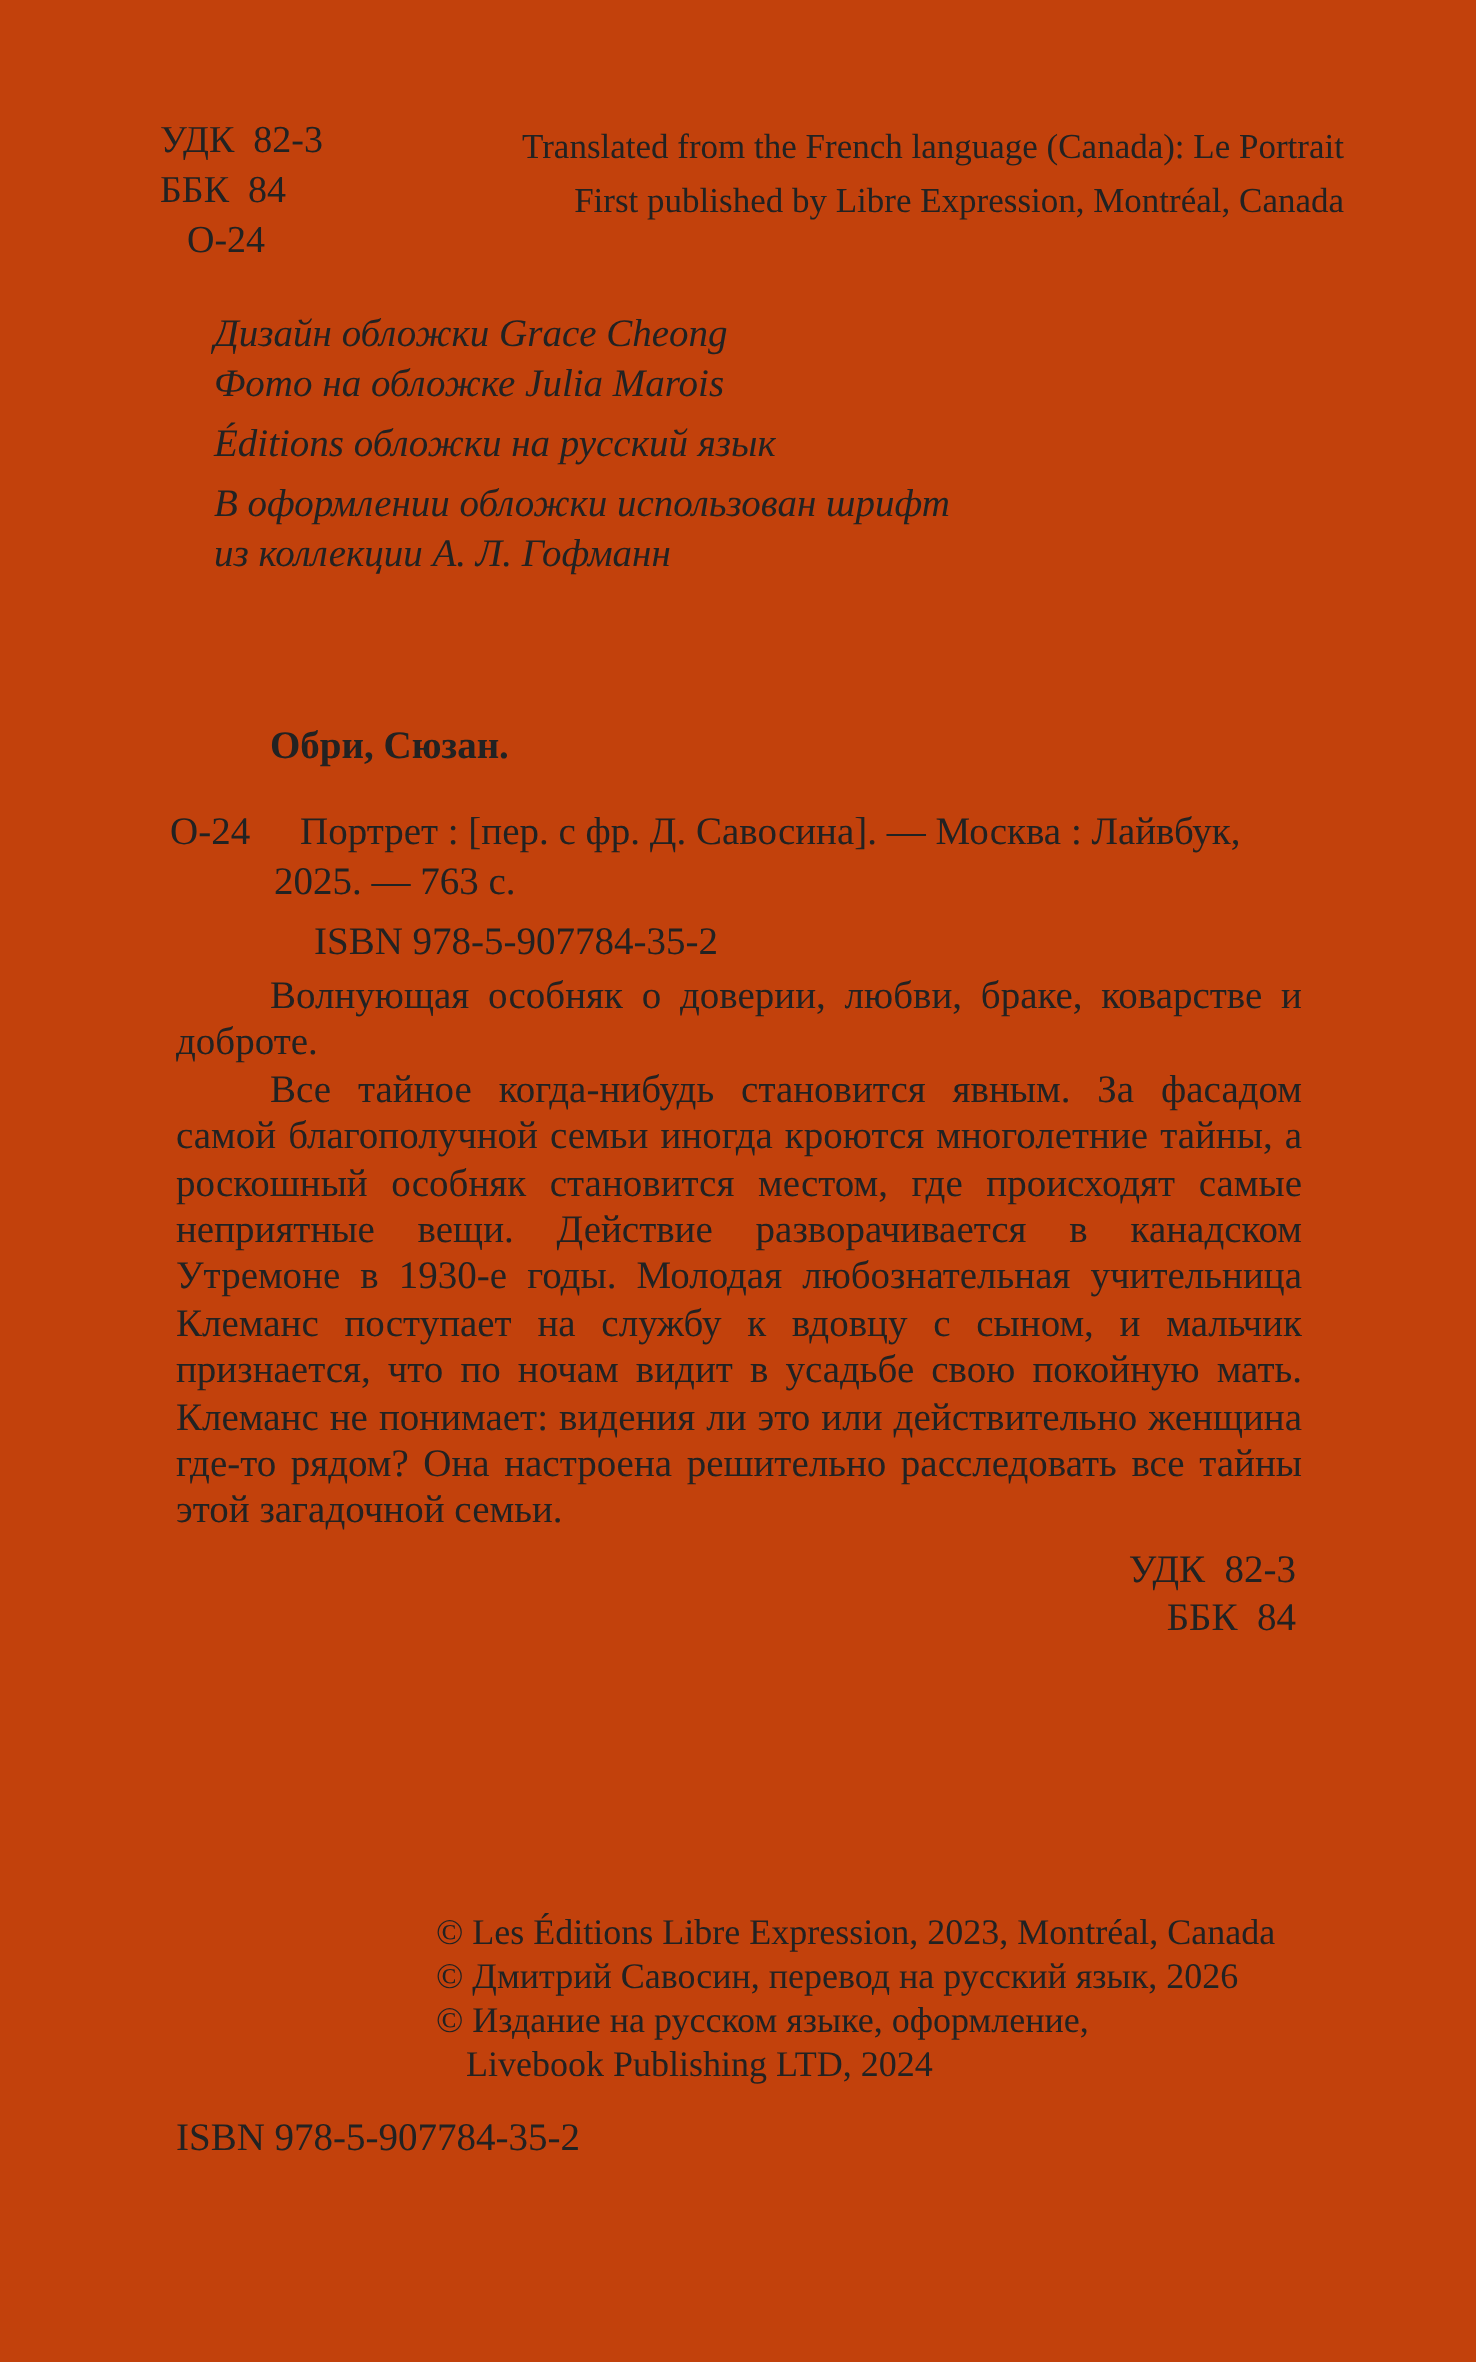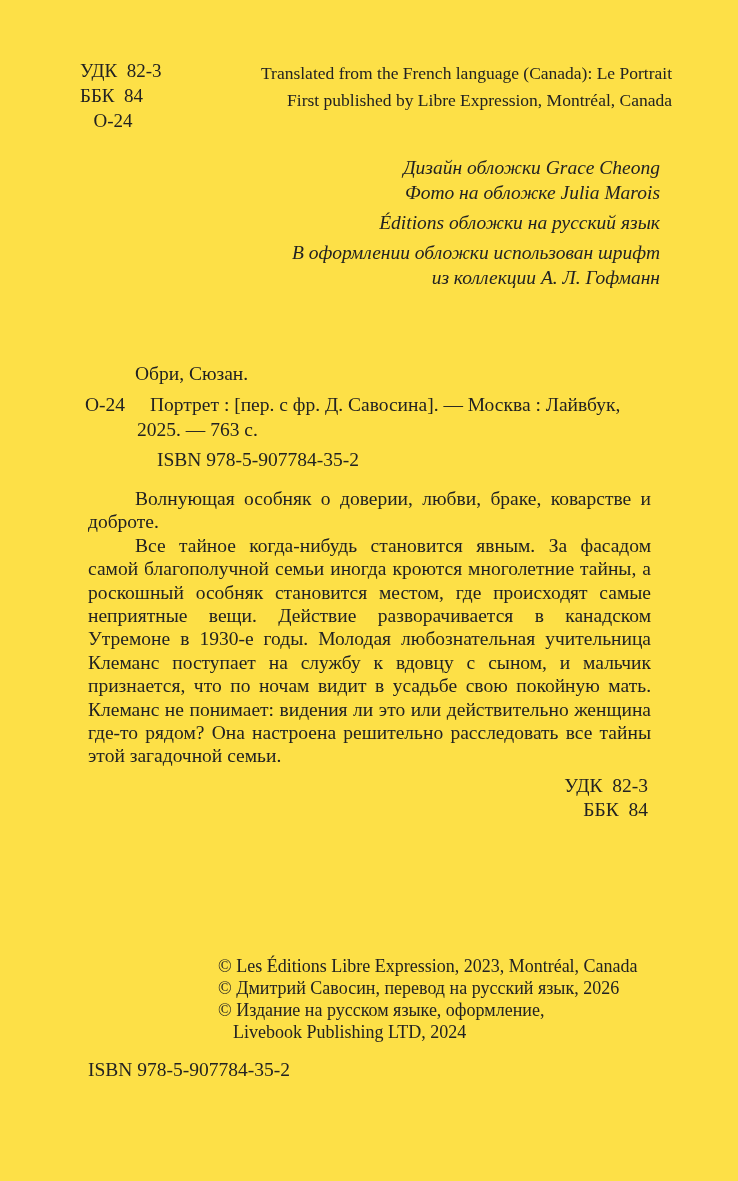--- a/index.html
+++ b/index.html
@@ -1,20 +1,20 @@
 <!DOCTYPE html>
 <html lang="ru"><head>
 <meta charset="utf-8">
 <style>
   html, body { margin: 0; padding: 0; background: #e8e8e8; }
   #page {
     position: relative;
     width: 738px;
     height: 1181px;
-    background: #fde047;
+    background: #c2410c;
     color: #222222;
     font-family: "Liberation Serif", "DejaVu Serif", serif;
     margin: 0 auto;
     overflow: hidden;
   }
   .pre { white-space: pre; }
   .nowrap { white-space: nowrap; }
 
   
   .head-left {
@@ -33,40 +33,40 @@
     right: 66px;
     top: 60px;
     text-align: right;
     font-size: 17.5px;
     line-height: 27px;
   }
 
   
   .credits {
     position: absolute;
-    left: 95px;
+    left: 107px;
     top: 155px;
     width: 565px;
-    text-align: right;
+    text-align: left;
     font-style: italic;
     font-size: 19.5px;
     line-height: 25px;
   }
   .credit-group { margin-bottom: 5px; }
 
   
   .catalog {
     position: absolute;
     left: 85px;
     top: 361px;
     width: 568px;
     font-size: 19.5px;
     line-height: 25px;
   }
-  .catalog .author { font-weight: normal; margin-left: 50px; margin-bottom: 6px; }
+  .catalog .author { font-weight: bold; margin-left: 50px; margin-bottom: 18px; }
   .catalog .entry { position: relative; }
   .catalog .entry-code { position: absolute; left: 0; top: 0; }
   .catalog .entry-line1 { margin-left: 65px; }
   .catalog .entry-line2 { margin-left: 52px; }
   .catalog .isbn-top { margin-left: 72px; margin-top: 5px; }
 
   
   .annotation {
     position: absolute;
     left: 88px;

